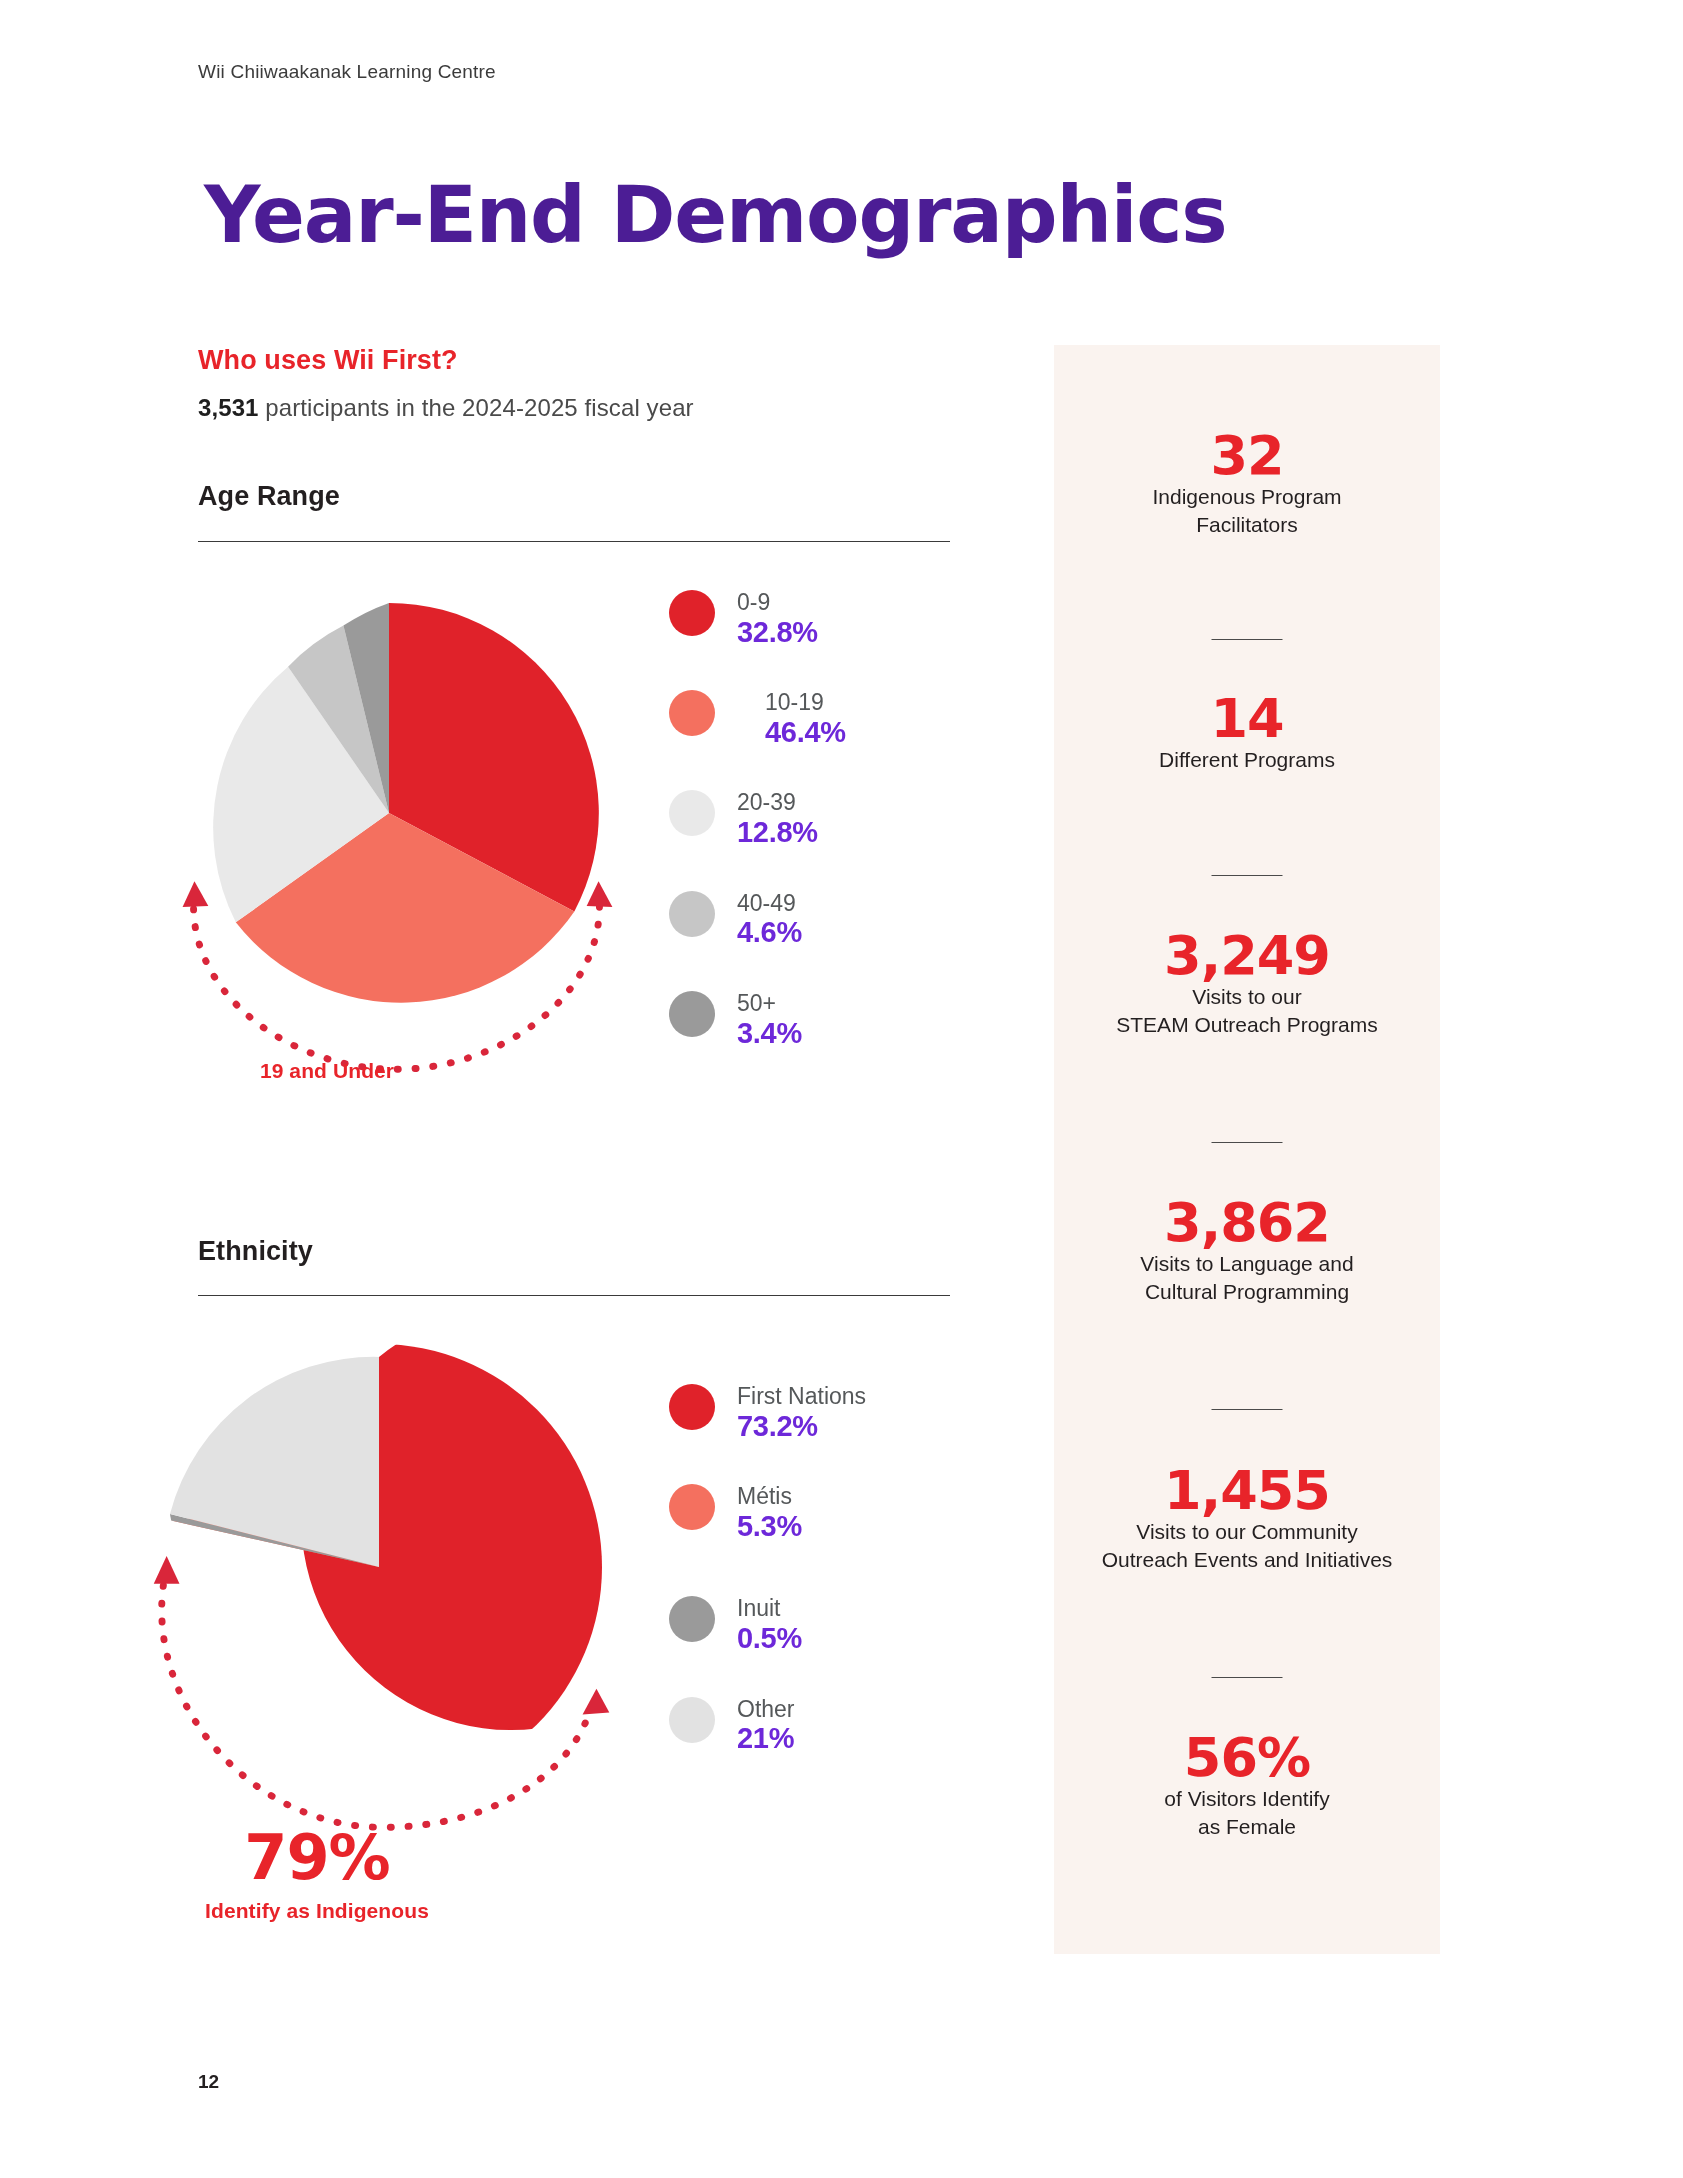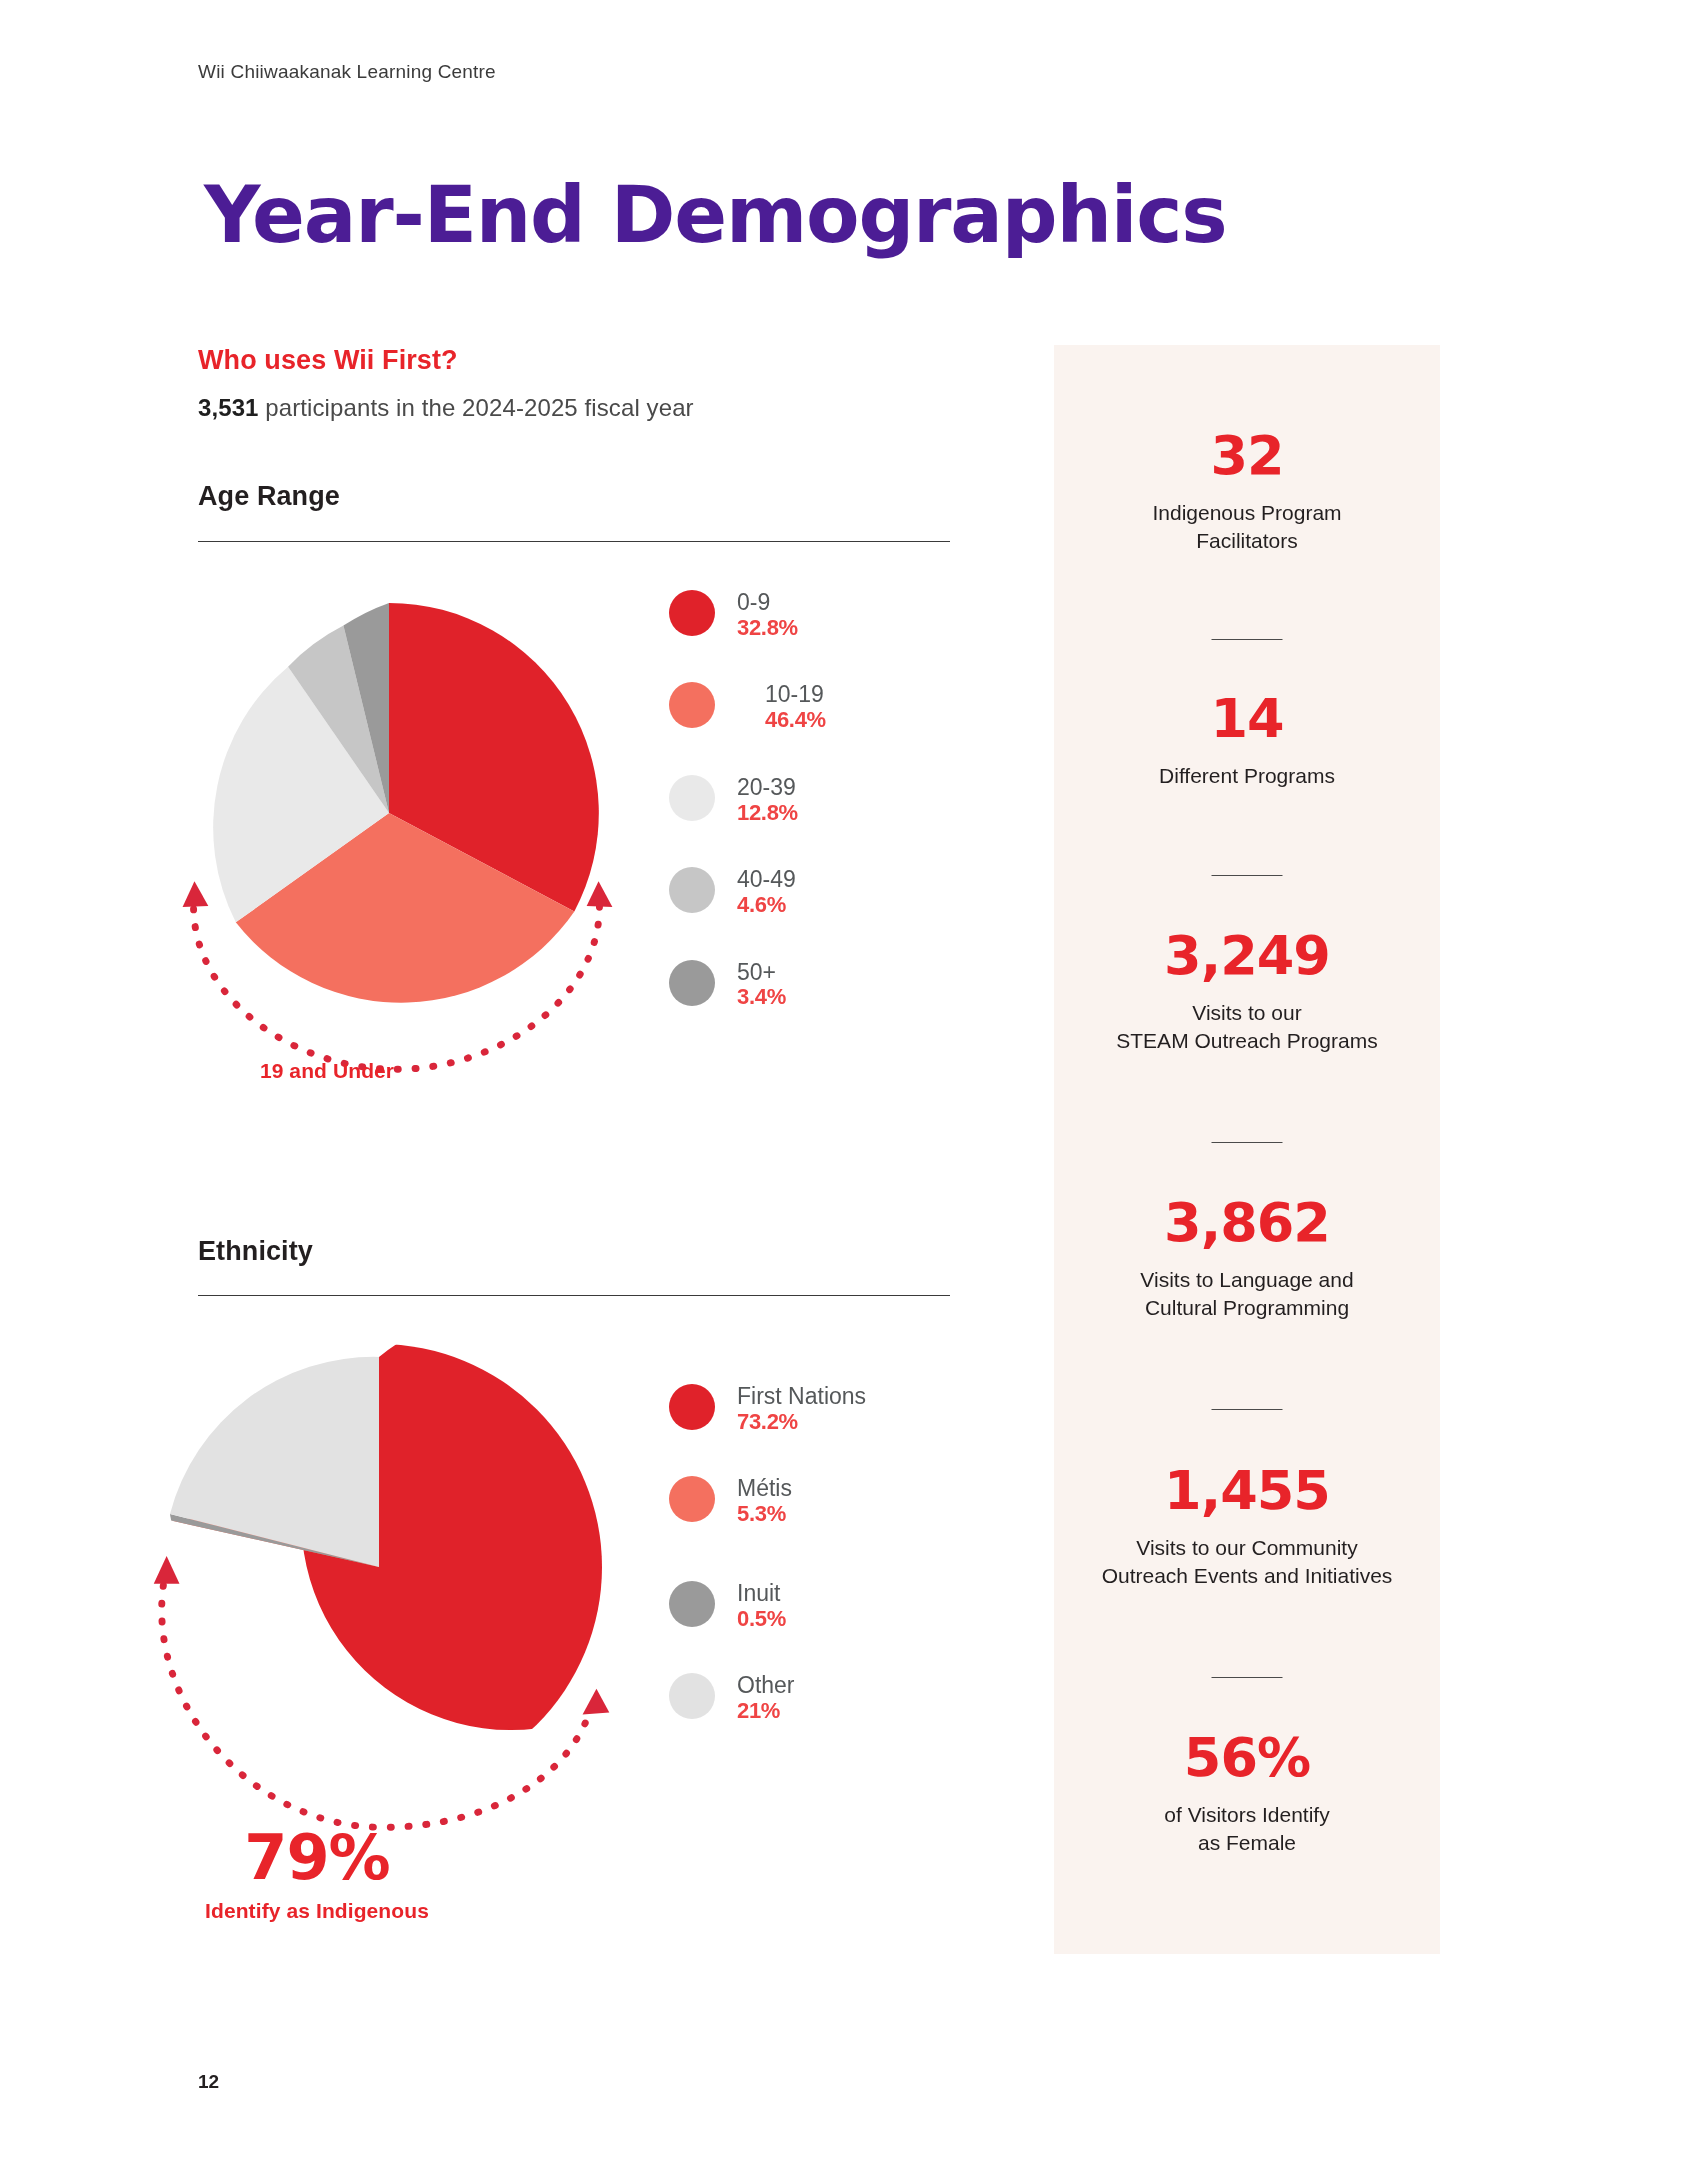--- a/index.html
+++ b/index.html
@@ -47,21 +47,21 @@
 
   
   .pie { position:absolute; border-radius:50%; }
 
   
   .legend { position:absolute; }
   .legend-row { display:flex; align-items:flex-start; }
   .swatch { border-radius:50%; flex:none; }
   .legend-text { margin-left:22px; line-height:1.12; }
   .legend-label { font-size:23px; color:#55585a; font-weight:400; white-space:nowrap; }
-  .legend-value { font-size:22px; color:#ef4444; font-weight:bold; letter-spacing:-0.3px; }
+  .legend-value { font-size:29px; color:#6d28d9; font-weight:bold; letter-spacing:-0.3px; }
 
   
   .callout { position:absolute; text-align:center; }
   .callout-big {
     font-size:62px; font-weight:bold; color:#e8242a; line-height:1;
     letter-spacing:-1px; font-family:"DejaVu Sans", sans-serif;
   }
   .callout-sub {
     font-size:21px; font-weight:bold; color:#e8242a; margin-top:10px;
     letter-spacing:0.1px;
@@ -74,21 +74,20 @@
     width:386px; height:1609px;
     background:#faf3ef;
   }
   .stat { position:absolute; width:100%; text-align:center; }
   .stat-number {
     font-size:54px; font-weight:bold; color:#e8242a; line-height:1;
     letter-spacing:-1px; font-family:"DejaVu Sans", sans-serif;
   }
   .stat-label {
     font-size:21px; color:#231f20; font-weight:500; line-height:1.32;
-    margin-top:16px;
     text-align:center;
   }
   .stat-divider {
     position:absolute; left:50%; transform:translateX(-50%);
     width:71px; height:1px; background:#4a4a4a;
   }
 
   .page-number {
     position:absolute; left:198px; top:2071px;
     font-size:19px; font-weight:bold; color:#231f20;

